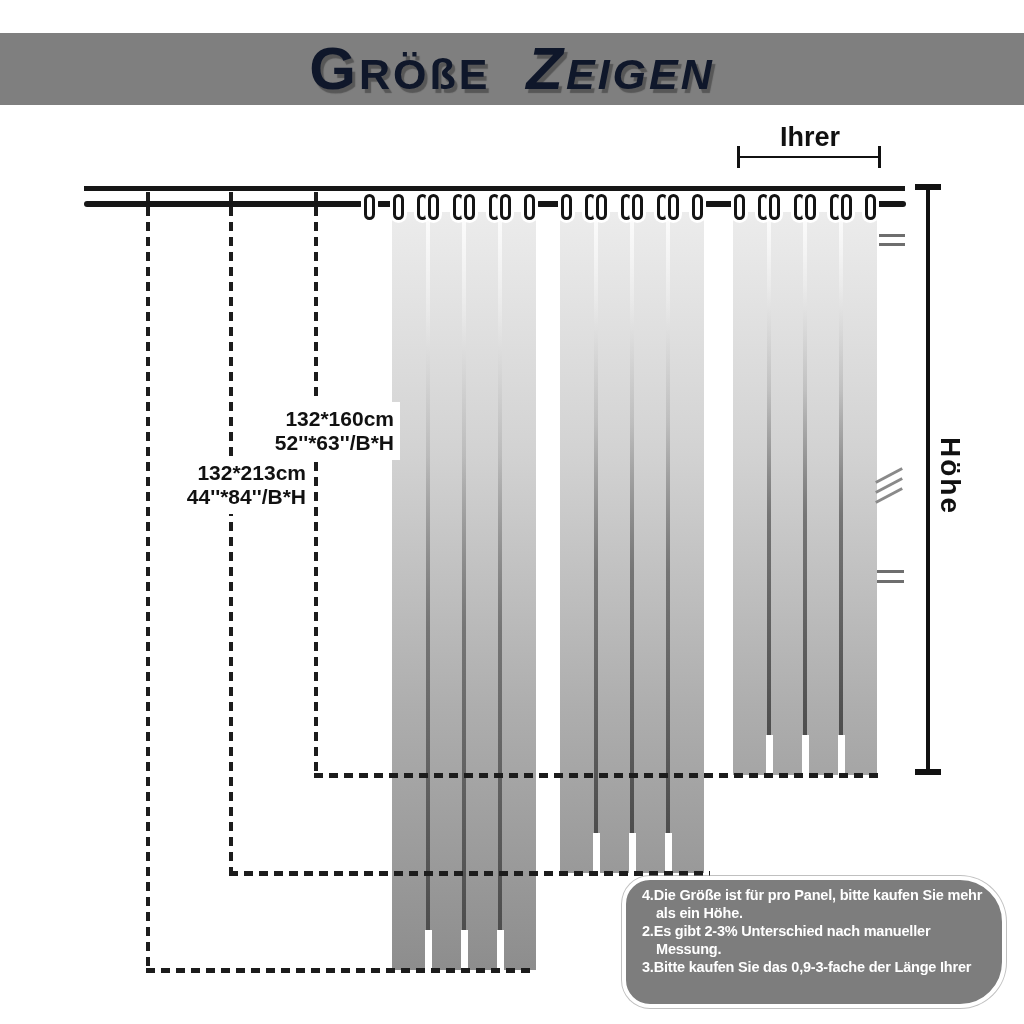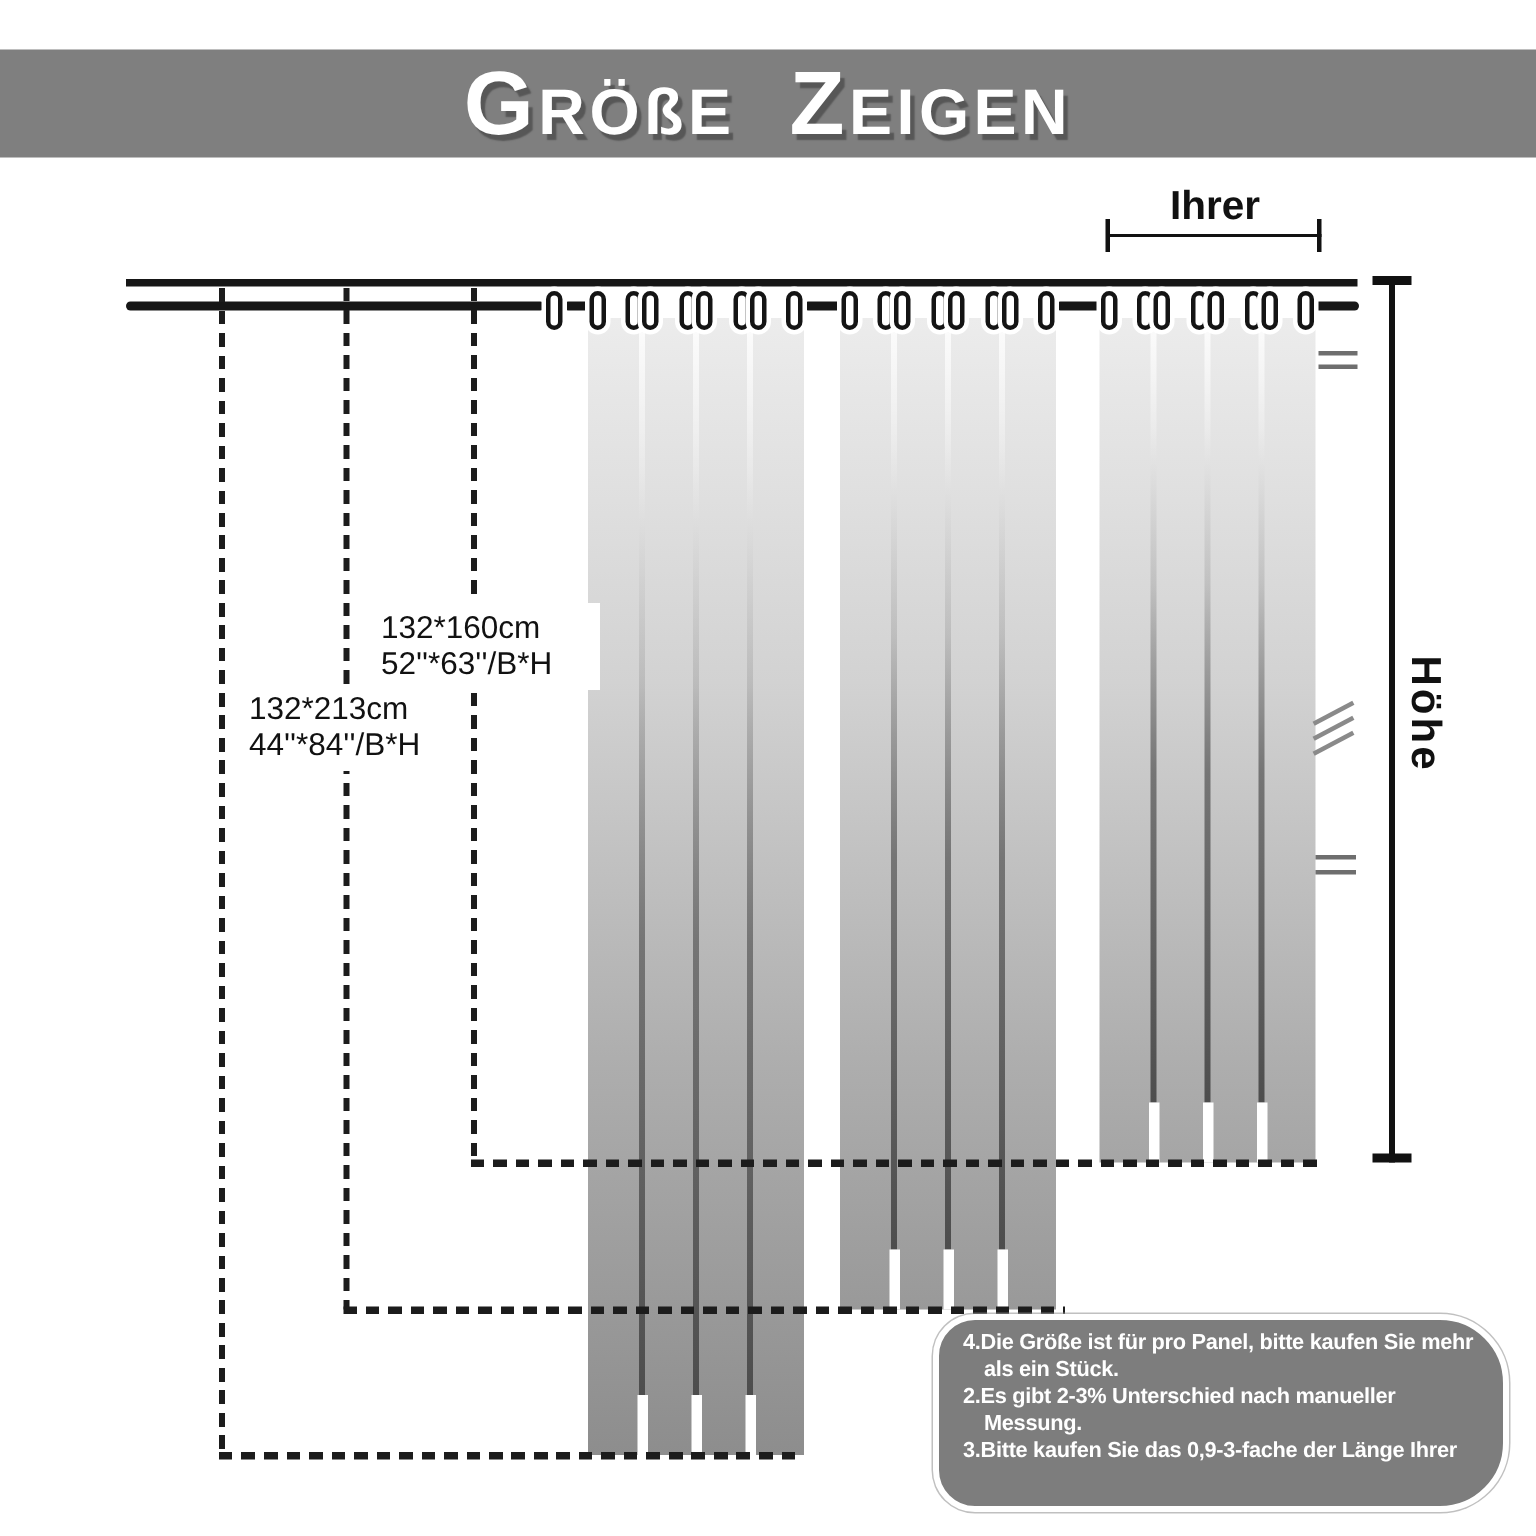--- a/index.html
+++ b/index.html
@@ -2,25 +2,25 @@
 <html><head>
 <meta charset="utf-8">
 <style>
   html,body{margin:0;padding:0;background:#fff;}
   #stage{position:relative;width:1024px;height:1024px;background:#ffffff;overflow:hidden;
          font-family:"Liberation Sans",sans-serif;}
 
   
   .header{position:absolute;left:0;top:33px;width:1024px;height:72px;background:#7f7f7f;
           display:flex;align-items:center;justify-content:center;}
-  .header .word{color:#ffffff;font-weight:bold;letter-spacing:3px;
+  .header .word{color:#0f172a;font-weight:bold;letter-spacing:3px;
           text-shadow:3px 4px 1px #575757;line-height:1;}
   .t-big{font-size:60px;}
   .t-small{font-size:43px;}
-  .word+.word{margin-left:36px;}
+  .word+.word{margin-left:36px;font-style:italic;}
 
   
   .breite-label{position:absolute;left:738px;top:122px;width:144px;text-align:center;
           font-size:27px;font-weight:bold;color:#111;}
   .breite-line{position:absolute;left:738px;top:156px;width:143px;height:2px;background:#111;}
   .breite-tick{position:absolute;top:146px;width:3px;height:22px;background:#111;}
 
   
   .topline{position:absolute;left:84px;top:186px;width:821px;height:5px;background:#161616;}
   .rodseg{position:absolute;top:201px;height:6px;background:#161616;border-radius:3px;}
@@ -41,22 +41,22 @@
                   rgba(120,120,120,.25) 34%,#757575 58%,#4d4d4d 100%);}
   .notch{position:absolute;bottom:0;width:7px;height:40px;background:#fff;}
 
   
   .vdash{position:absolute;width:4px;
          background:repeating-linear-gradient(to bottom,#1c1c1c 0 9px,transparent 9px 15px);}
   .hdash{position:absolute;height:5px;
          background:repeating-linear-gradient(to right,#1c1c1c 0 9px,transparent 9px 15px);}
 
   
-  .sizelabel{position:absolute;width:140px;background:#fff;padding:5px 6px;text-align:left;
-         font-size:21px;font-weight:normal;color:#111;line-height:24px;z-index:5;}
+  .sizelabel{position:absolute;width:140px;background:#fff;padding:5px 6px;text-align:right;
+         font-size:21px;font-weight:bold;color:#111;line-height:24px;z-index:5;}
 
   
   .hoehe-line{position:absolute;left:926px;top:188px;width:4px;height:587px;background:#111;}
   .hoehe-cap{position:absolute;left:915px;width:26px;height:6px;background:#111;}
   .hoehe-label{position:absolute;left:934px;top:437px;writing-mode:vertical-rl;
          font-size:28px;font-weight:bold;color:#111;letter-spacing:2px;}
 
   
   .mark{position:absolute;height:3px;background:#6e6e6e;}
   .mark-diag{position:absolute;width:30px;height:3px;background:#8a8a8a;transform:rotate(-28deg);}
@@ -166,19 +166,19 @@
   <div class="mark" style="left:879px;top:234px;width:26px;"></div>
   <div class="mark" style="left:879px;top:243px;width:26px;"></div>
   <div class="mark-diag" style="left:874px;top:474px;"></div>
   <div class="mark-diag" style="left:874px;top:484px;"></div>
   <div class="mark-diag" style="left:874px;top:494px;"></div>
   <div class="mark" style="left:877px;top:570px;width:27px;"></div>
   <div class="mark" style="left:877px;top:580px;width:27px;"></div>
 
   <div class="notes">
     <div class="note-line">4.Die Größe ist für pro Panel, bitte kaufen Sie mehr</div>
-    <div class="note-line note-indent">als ein Stück.</div>
+    <div class="note-line note-indent">als ein Höhe.</div>
     <div class="note-line">2.Es gibt 2-3% Unterschied nach manueller</div>
     <div class="note-line note-indent">Messung.</div>
     <div class="note-line">3.Bitte kaufen Sie das 0,9-3-fache der Länge Ihrer</div>
   </div>
 
 </div>
 
 </body></html>

